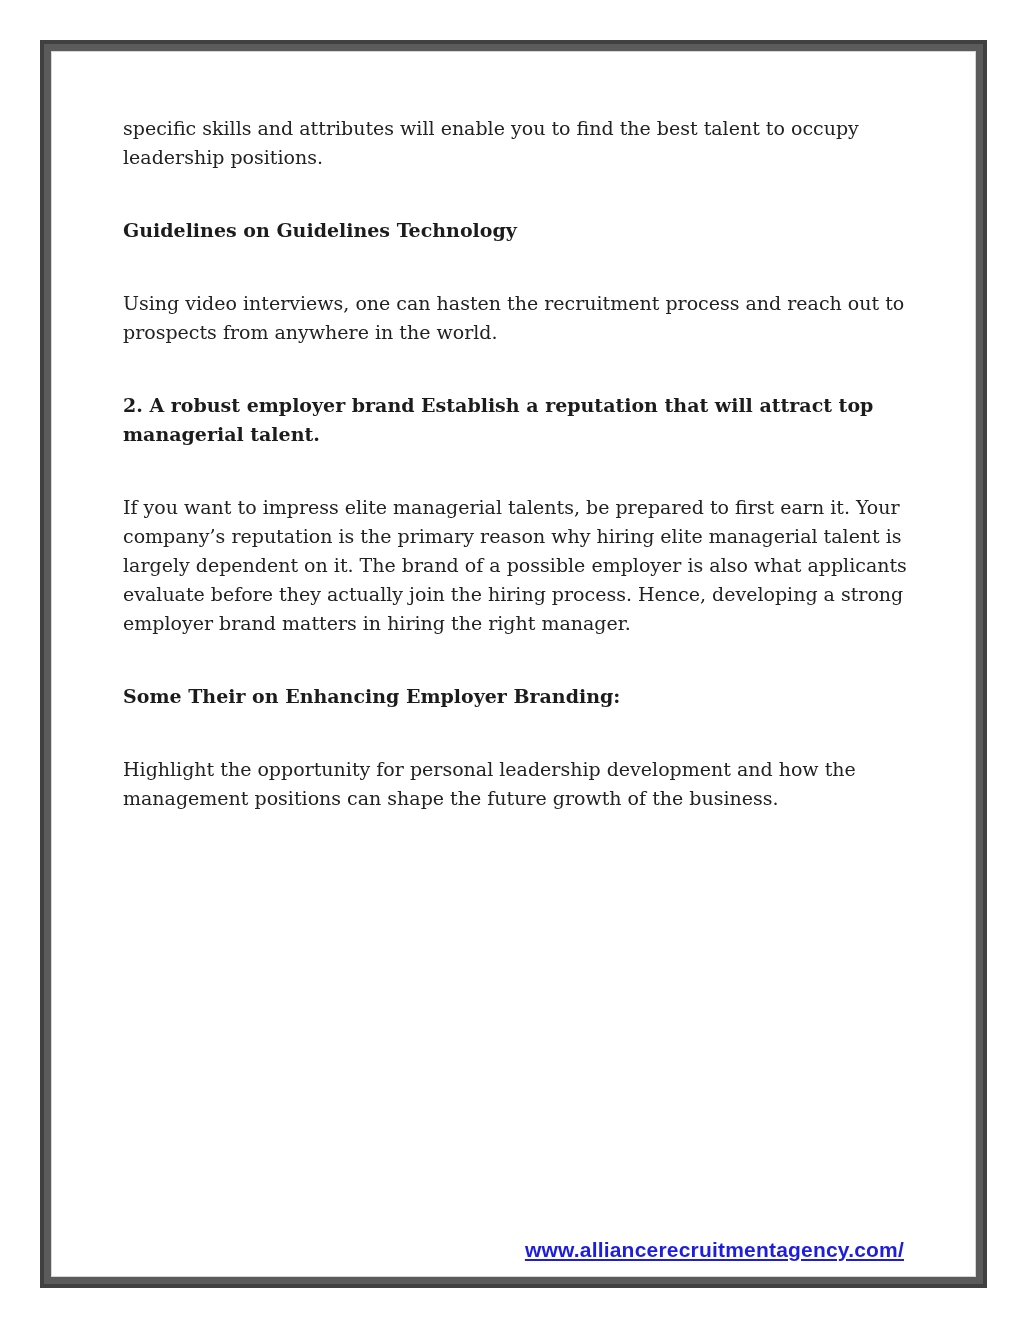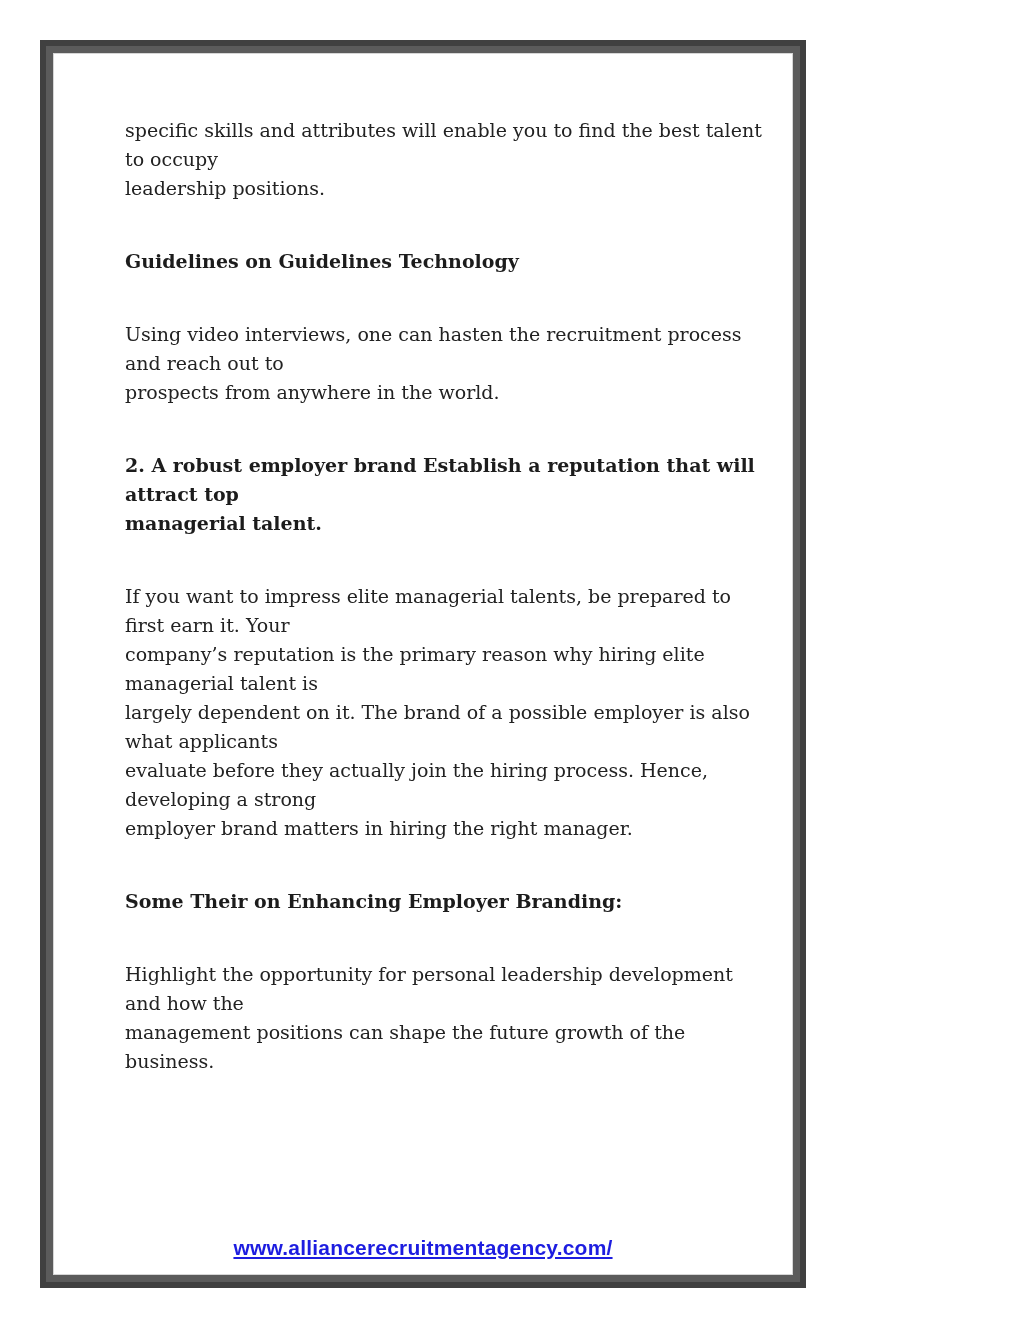--- a/index.html
+++ b/index.html
@@ -6,23 +6,23 @@
   html, body {
     width: 1024px;
     height: 1325px;
     background: #ffffff;
     font-family: "DejaVu Serif", serif;
   }
   .sheet {
     position: absolute;
     left: 40px;
     top: 40px;
-    width: 766px;
+    width: 947px;
     height: 1248px;
-    border: 6px solid #404040;
+    border: 4px solid #404040;
     background: #ffffff;
   }
   .frame-mid {
     width: 100%;
     height: 100%;
     border: 7px solid #5b5b5b;
   }
   .content {
     width: 100%;
     height: 100%;
@@ -39,21 +39,21 @@
     white-space: pre-line;
     margin-bottom: 44px;
     max-width: 810px;
   }
   .heading {
     font-weight: bold;
     color: #1c1c1c;
   }
   .footer {
     margin-top: auto;
-    text-align: center;
+    text-align: right;
     padding-right: 47px; 
   }
   .footer a {
     font-family: "Liberation Sans", sans-serif;
     font-weight: bold;
     font-size: 21px;
     color: #1d1de0;
     text-decoration: underline;
     letter-spacing: 0.2px;
   }

